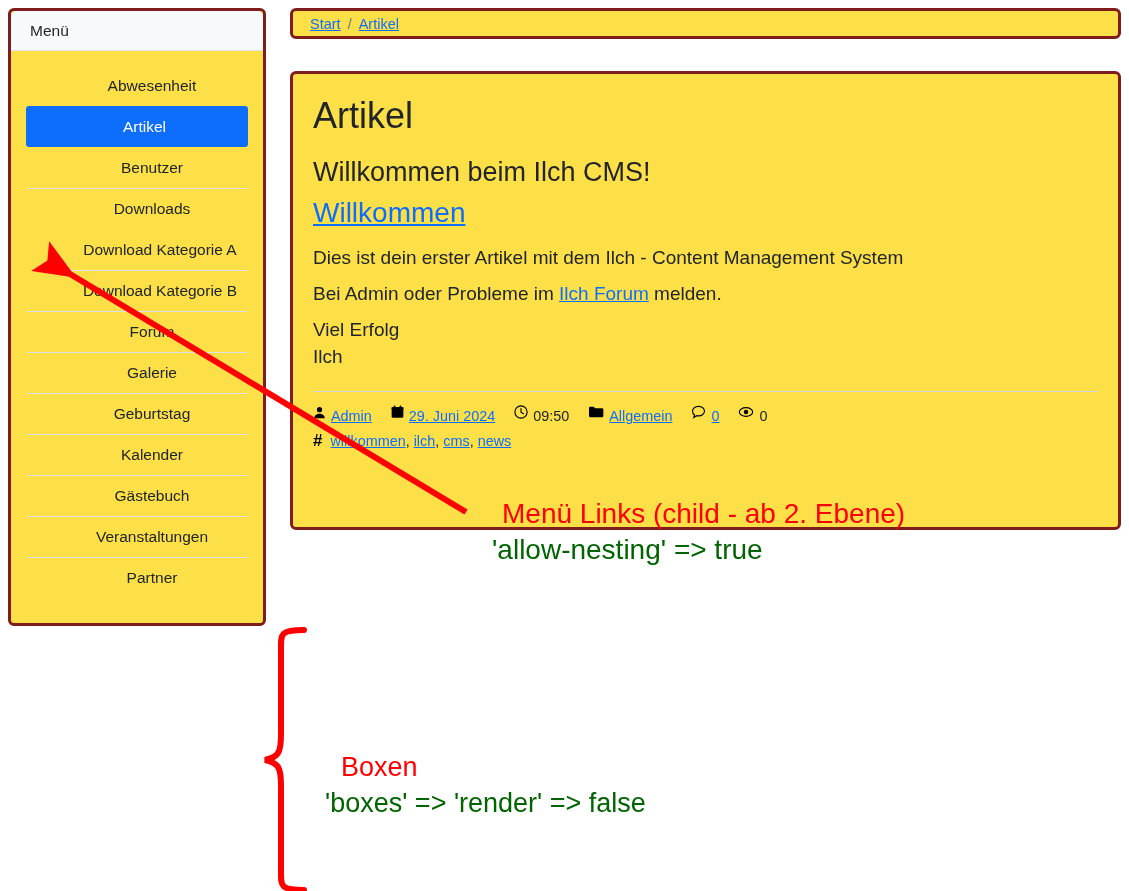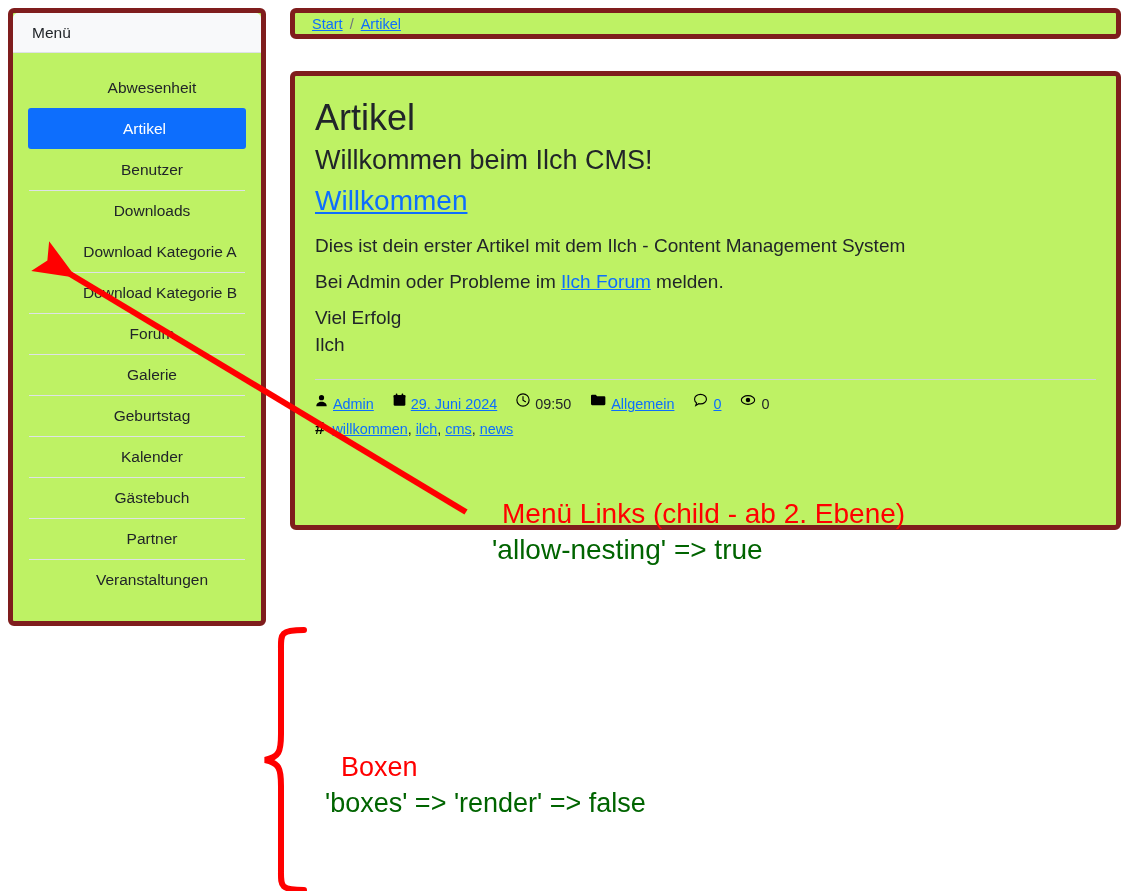--- a/index.html
+++ b/index.html
@@ -12,22 +12,22 @@
     height: 891px;
     position: relative;
     font-family: "Liberation Sans", sans-serif;
     color: #212529;
     overflow: hidden;
   }
 
   
   .card {
     position: absolute;
-    background: #bef264;
-    border: 5px solid #7f1d1d;
+    background: #fde047;
+    border: 3px solid #7f1d1d;
     border-radius: 6px;
     box-sizing: border-box;
   }
 
   
   #sidebar-card {
     left: 8px;
     top: 8px;
     width: 258px;
     height: 618px;
@@ -121,21 +121,21 @@
     font-size: 36px;
     font-weight: 400;
     line-height: 44px;
     margin: 0 0 2px 0;
     color: #212529;
   }
   #article-subtitle {
     font-size: 27px;
     font-weight: 400;
     line-height: 34px;
-    margin: 3px 0 6px 0;
+    margin: 17px 0 6px 0;
     color: #212529;
   }
   #article-link-heading {
     display: inline-block;
     font-size: 28px;
     font-weight: 400;
     line-height: 36px;
     color: #0d6efd;
     text-decoration: underline;
     margin: 0 0 10px 0;
@@ -252,24 +252,24 @@
     <li class="nav-item divider-top">
       <a class="nav-link" href="#">Geburtstag</a>
     </li>
     <li class="nav-item divider-top">
       <a class="nav-link" href="#">Kalender</a>
     </li>
     <li class="nav-item divider-top">
       <a class="nav-link" href="#">Gästebuch</a>
     </li>
     <li class="nav-item divider-top">
+      <a class="nav-link" href="#">Veranstaltungen</a>
+    </li>
+    <li class="nav-item divider-top">
       <a class="nav-link" href="#">Partner</a>
-    </li>
-    <li class="nav-item divider-top">
-      <a class="nav-link" href="#">Veranstaltungen</a>
     </li>
   </ul>
 </div>
 
 <div class="card" id="breadcrumb-card">
   <a class="crumb" href="#">Start</a>
   <span class="crumb-sep">/</span>
   <a class="crumb" href="#">Artikel</a>
 </div>
 

